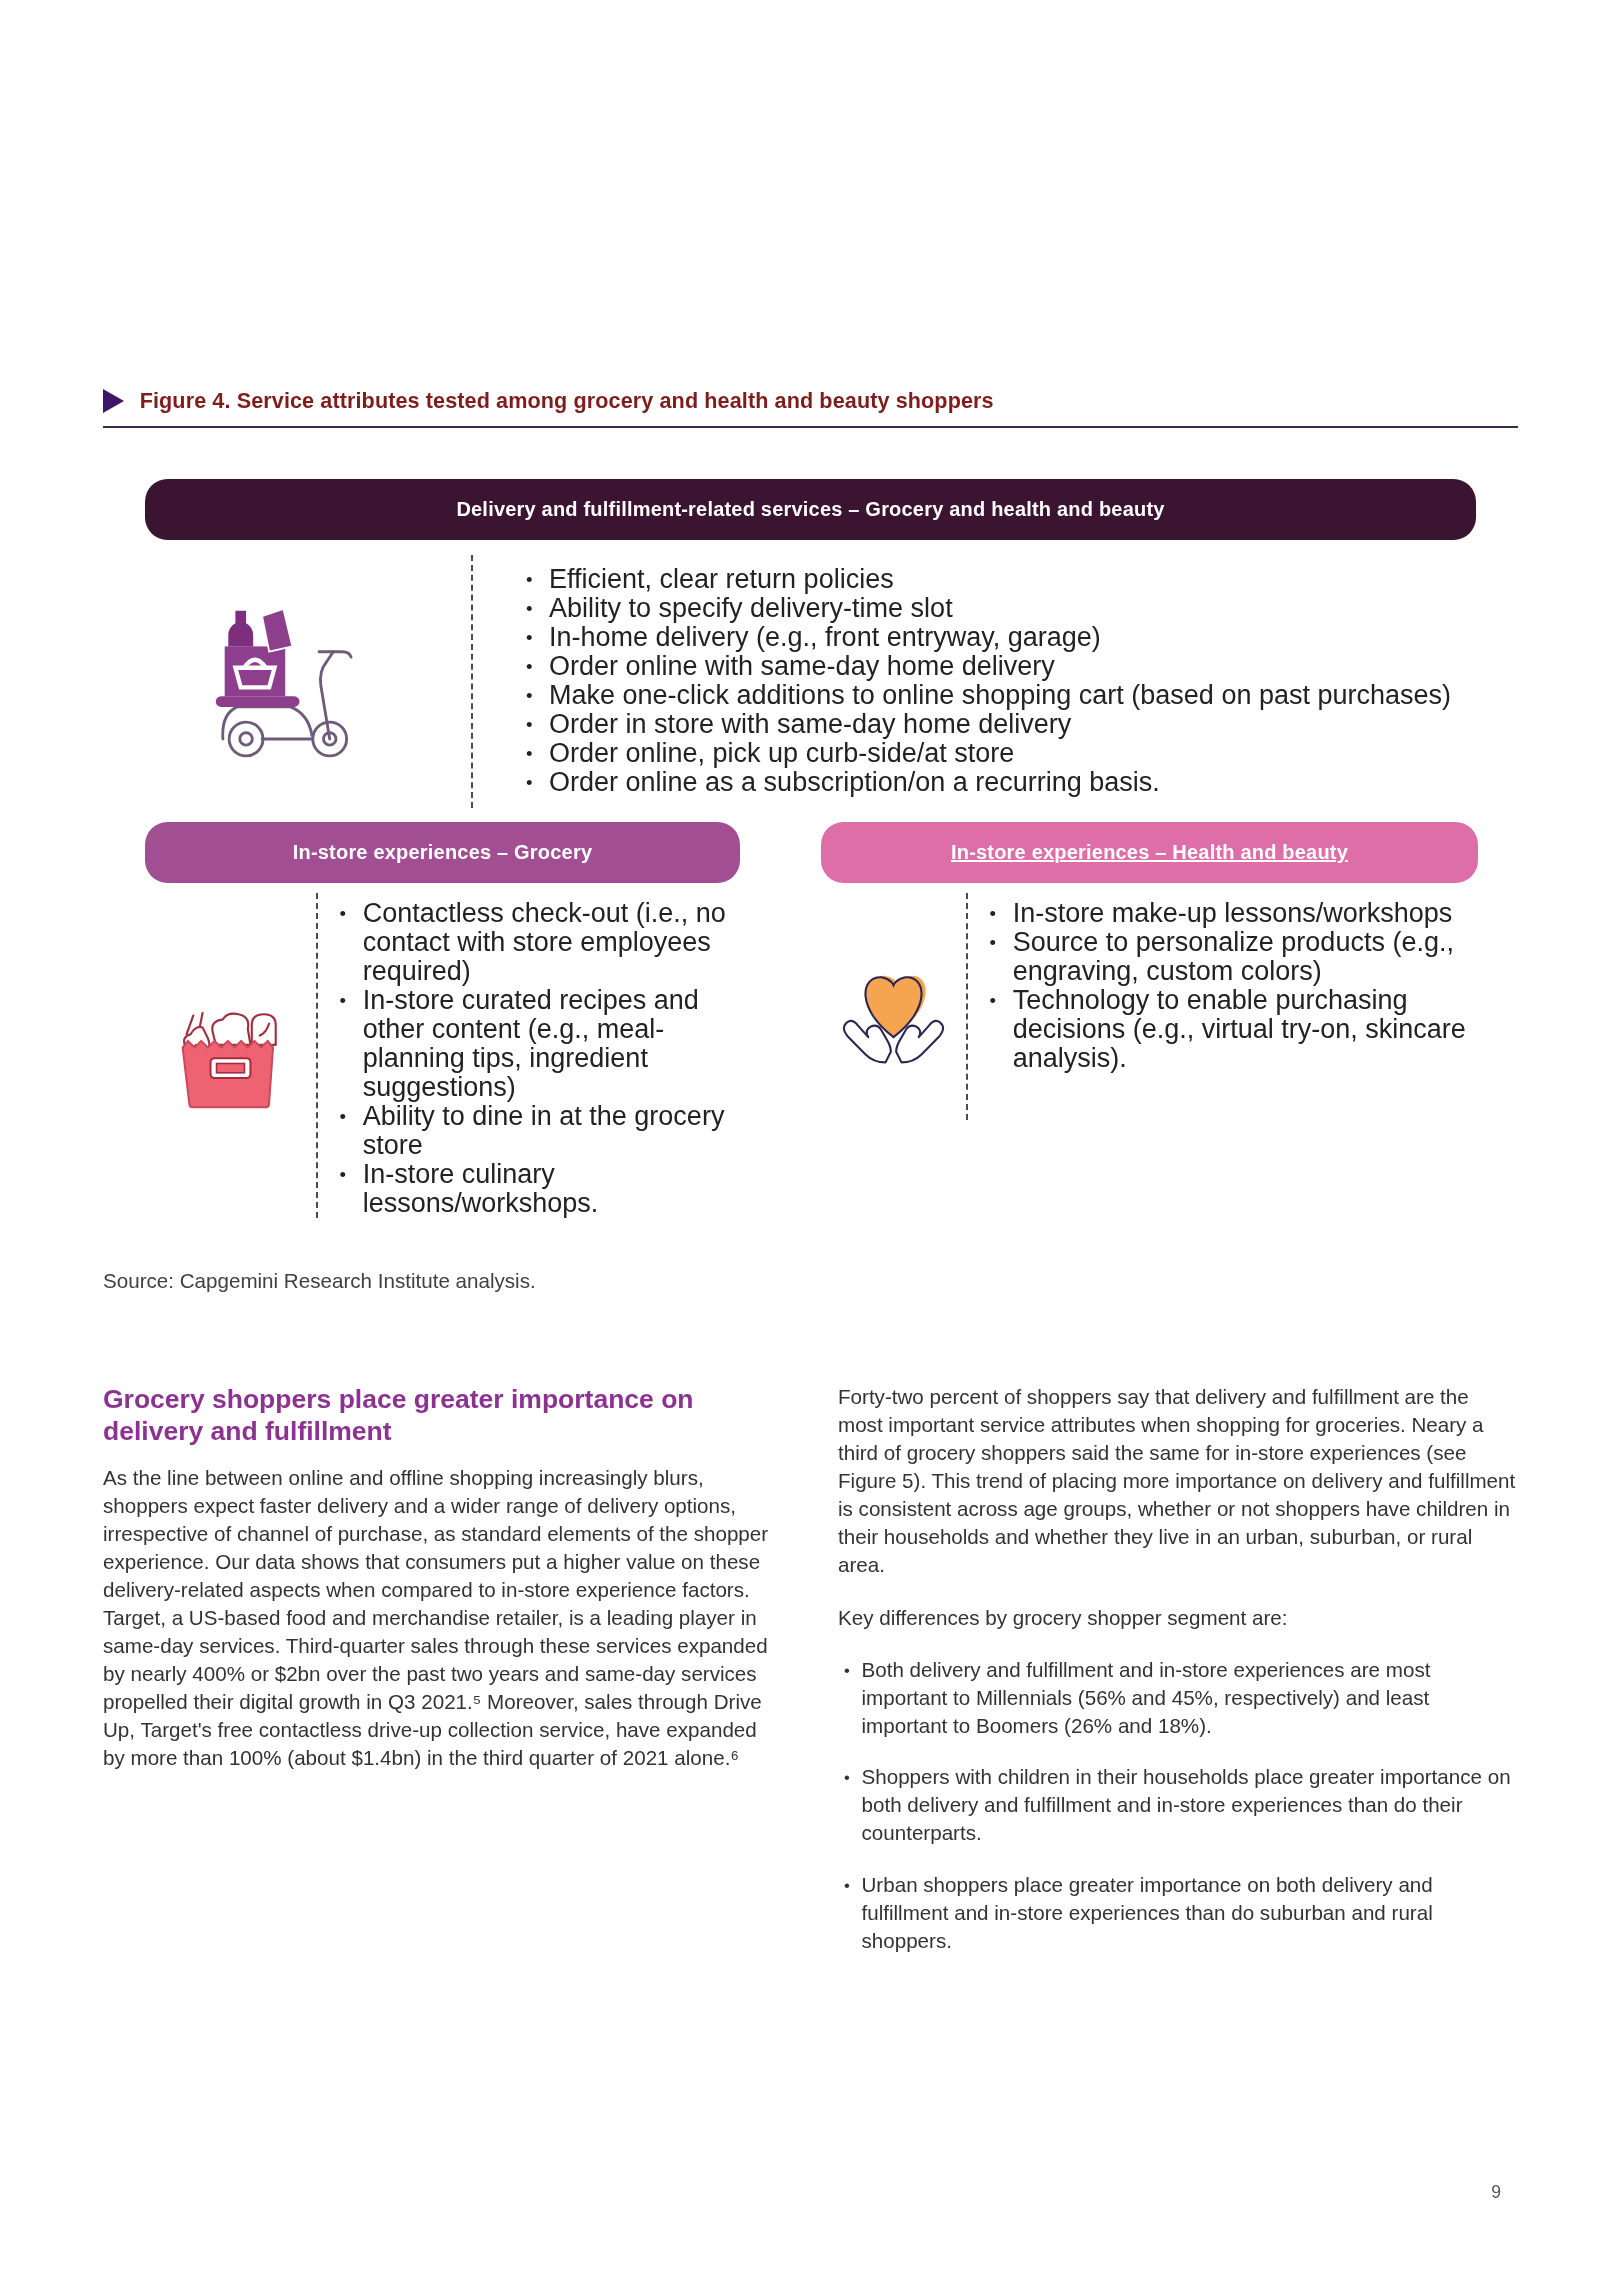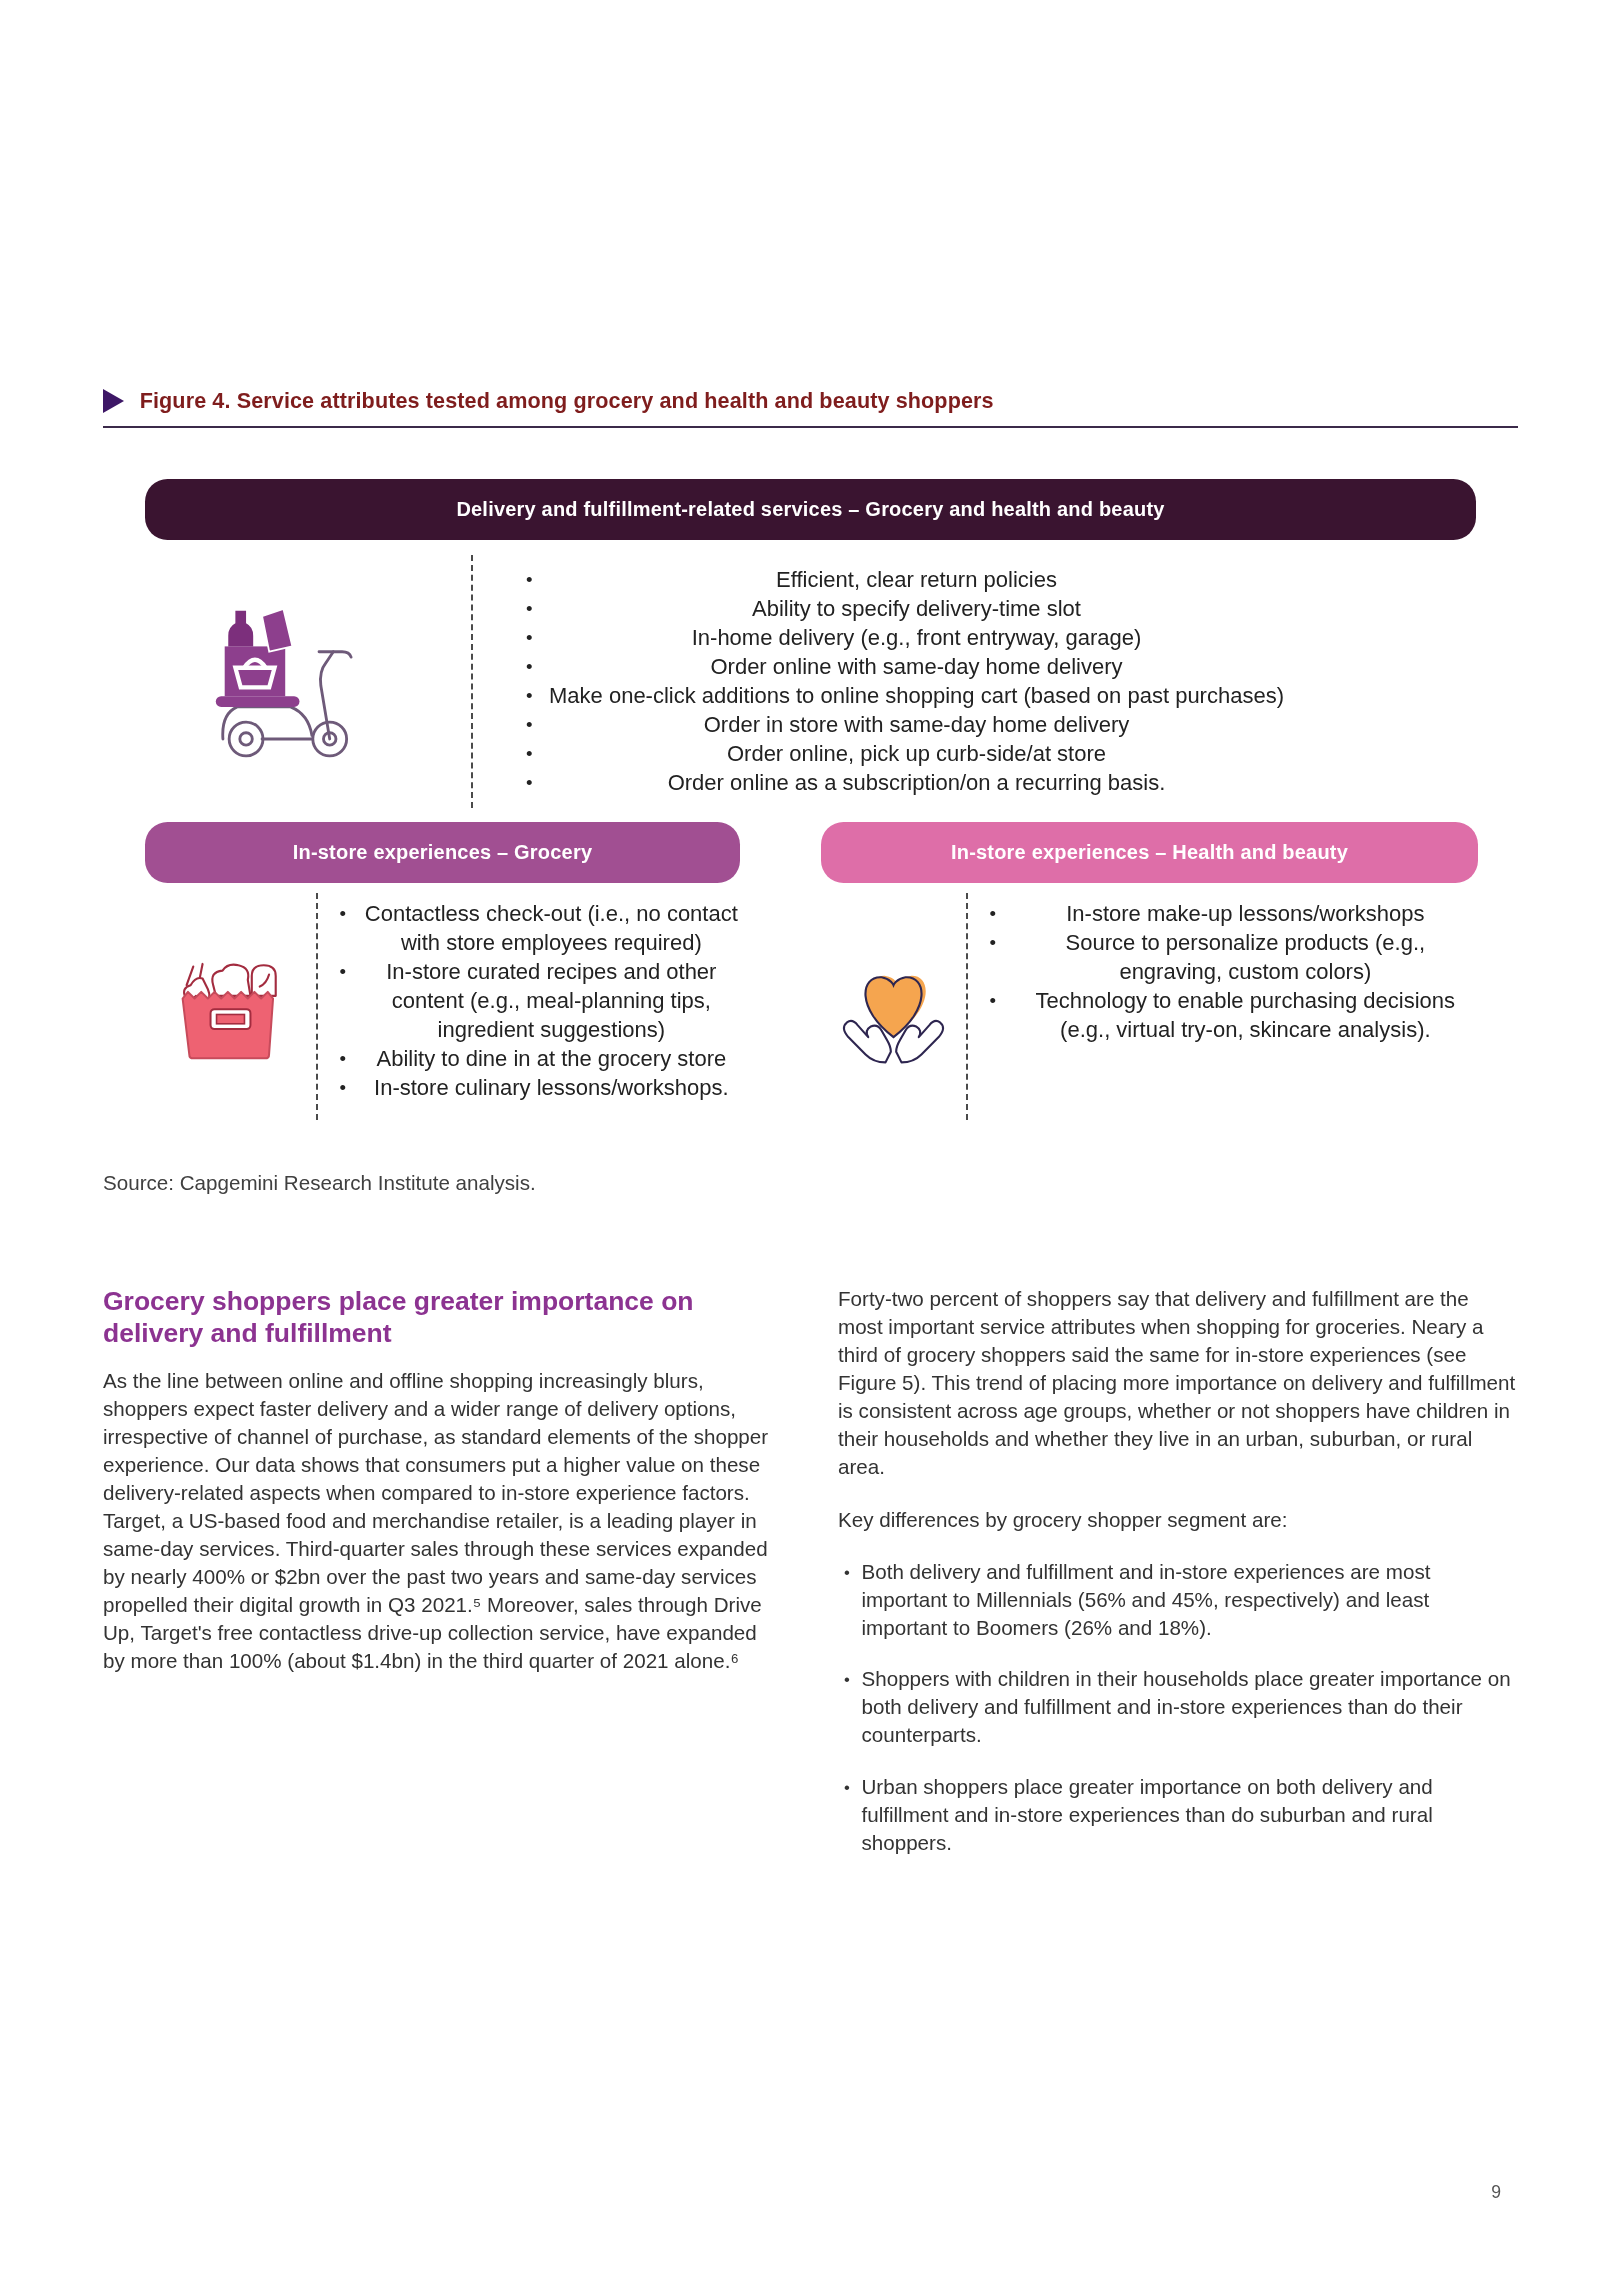--- a/index.html
+++ b/index.html
@@ -23,28 +23,28 @@
   .tri{width:0;height:0;border-left:21.6px solid #3d1766;
     border-top:12.7px solid transparent;border-bottom:12.7px solid transparent;}
   .figure-title{font-size:21.6px;font-weight:bold;color:#7f1d1d;letter-spacing:0.1px;}
   .rule{border:none;border-top:2px solid var(--rule-color);margin-top:11.8px;}
 
   
   .banner{height:61px;border-radius:22.5px;color:#fff;font-weight:bold;font-size:20px;
     display:flex;align-items:center;justify-content:center;letter-spacing:0.2px;}
   .banner.dark{background:var(--banner-dark);margin:51px 42px 0 42px;}
   .banner.grocery{background:var(--banner-grocery);}
-  .banner.health{background:var(--banner-health);}
+  .banner.health{background:var(--banner-health);text-decoration:underline;}
 
   
   .delivery-row{display:flex;margin-top:15.7px;min-height:253px;}
   .delivery-icon-col{width:370px;display:flex;align-items:center;justify-content:center;
     border-right:2px dashed #4a4a4a;}
   .delivery-list{list-style:none;padding:9.8px 0 0 47px;}
-  .fig-li{position:relative;padding-left:29px;font-size:22px;line-height:29px;color:#222;text-align:center;}
+  .fig-li{position:relative;padding-left:29px;font-size:27px;line-height:29px;color:#222;}
   .fig-li::before{content:"•";position:absolute;left:5.9px;top:0;font-size:18.6px;color:#222;}
 
   
   .row2{display:flex;margin:13.7px 40px 0 42px;gap:81px;}
   .col-grocery{width:595px;}
   .col-health{width:657px;}
   .sub-row{display:flex;margin-top:9.8px;min-height:227px;}
   .sub-icon-col{display:flex;align-items:center;justify-content:center;border-right:2px dashed #4a4a4a;}
   .col-grocery .sub-icon-col{width:173px;}
   .col-health .sub-icon-col{width:147px;}

